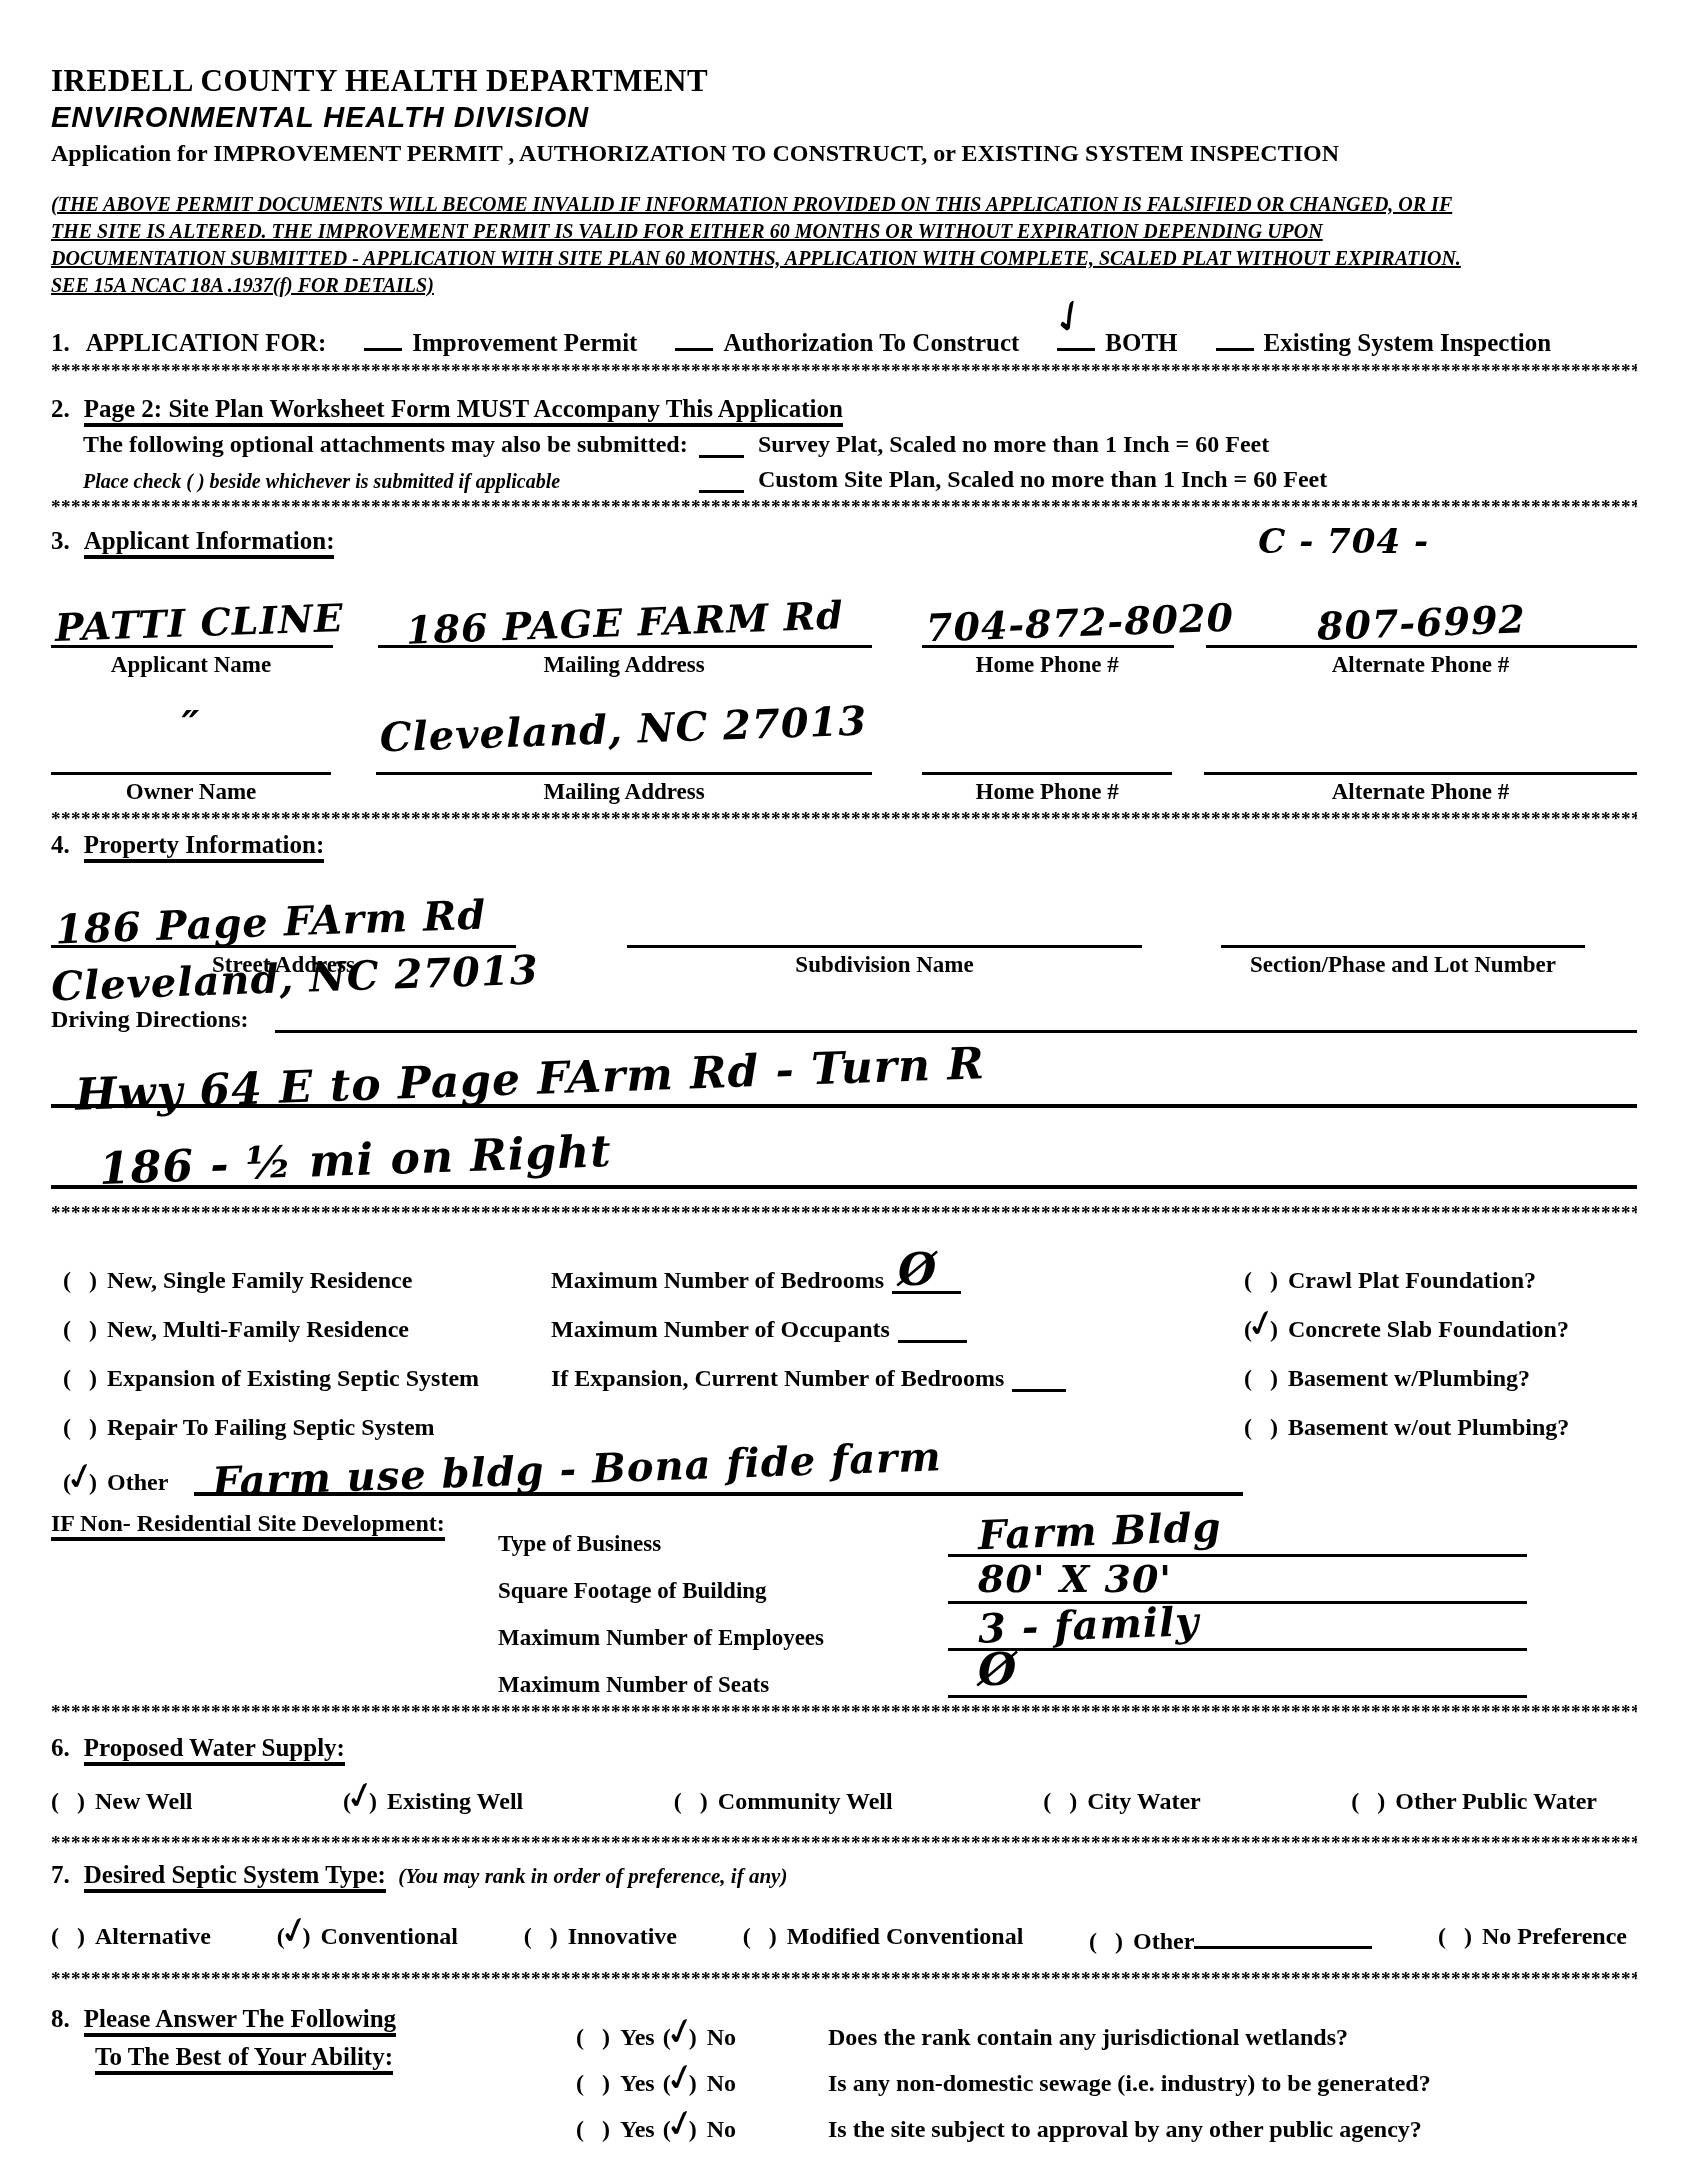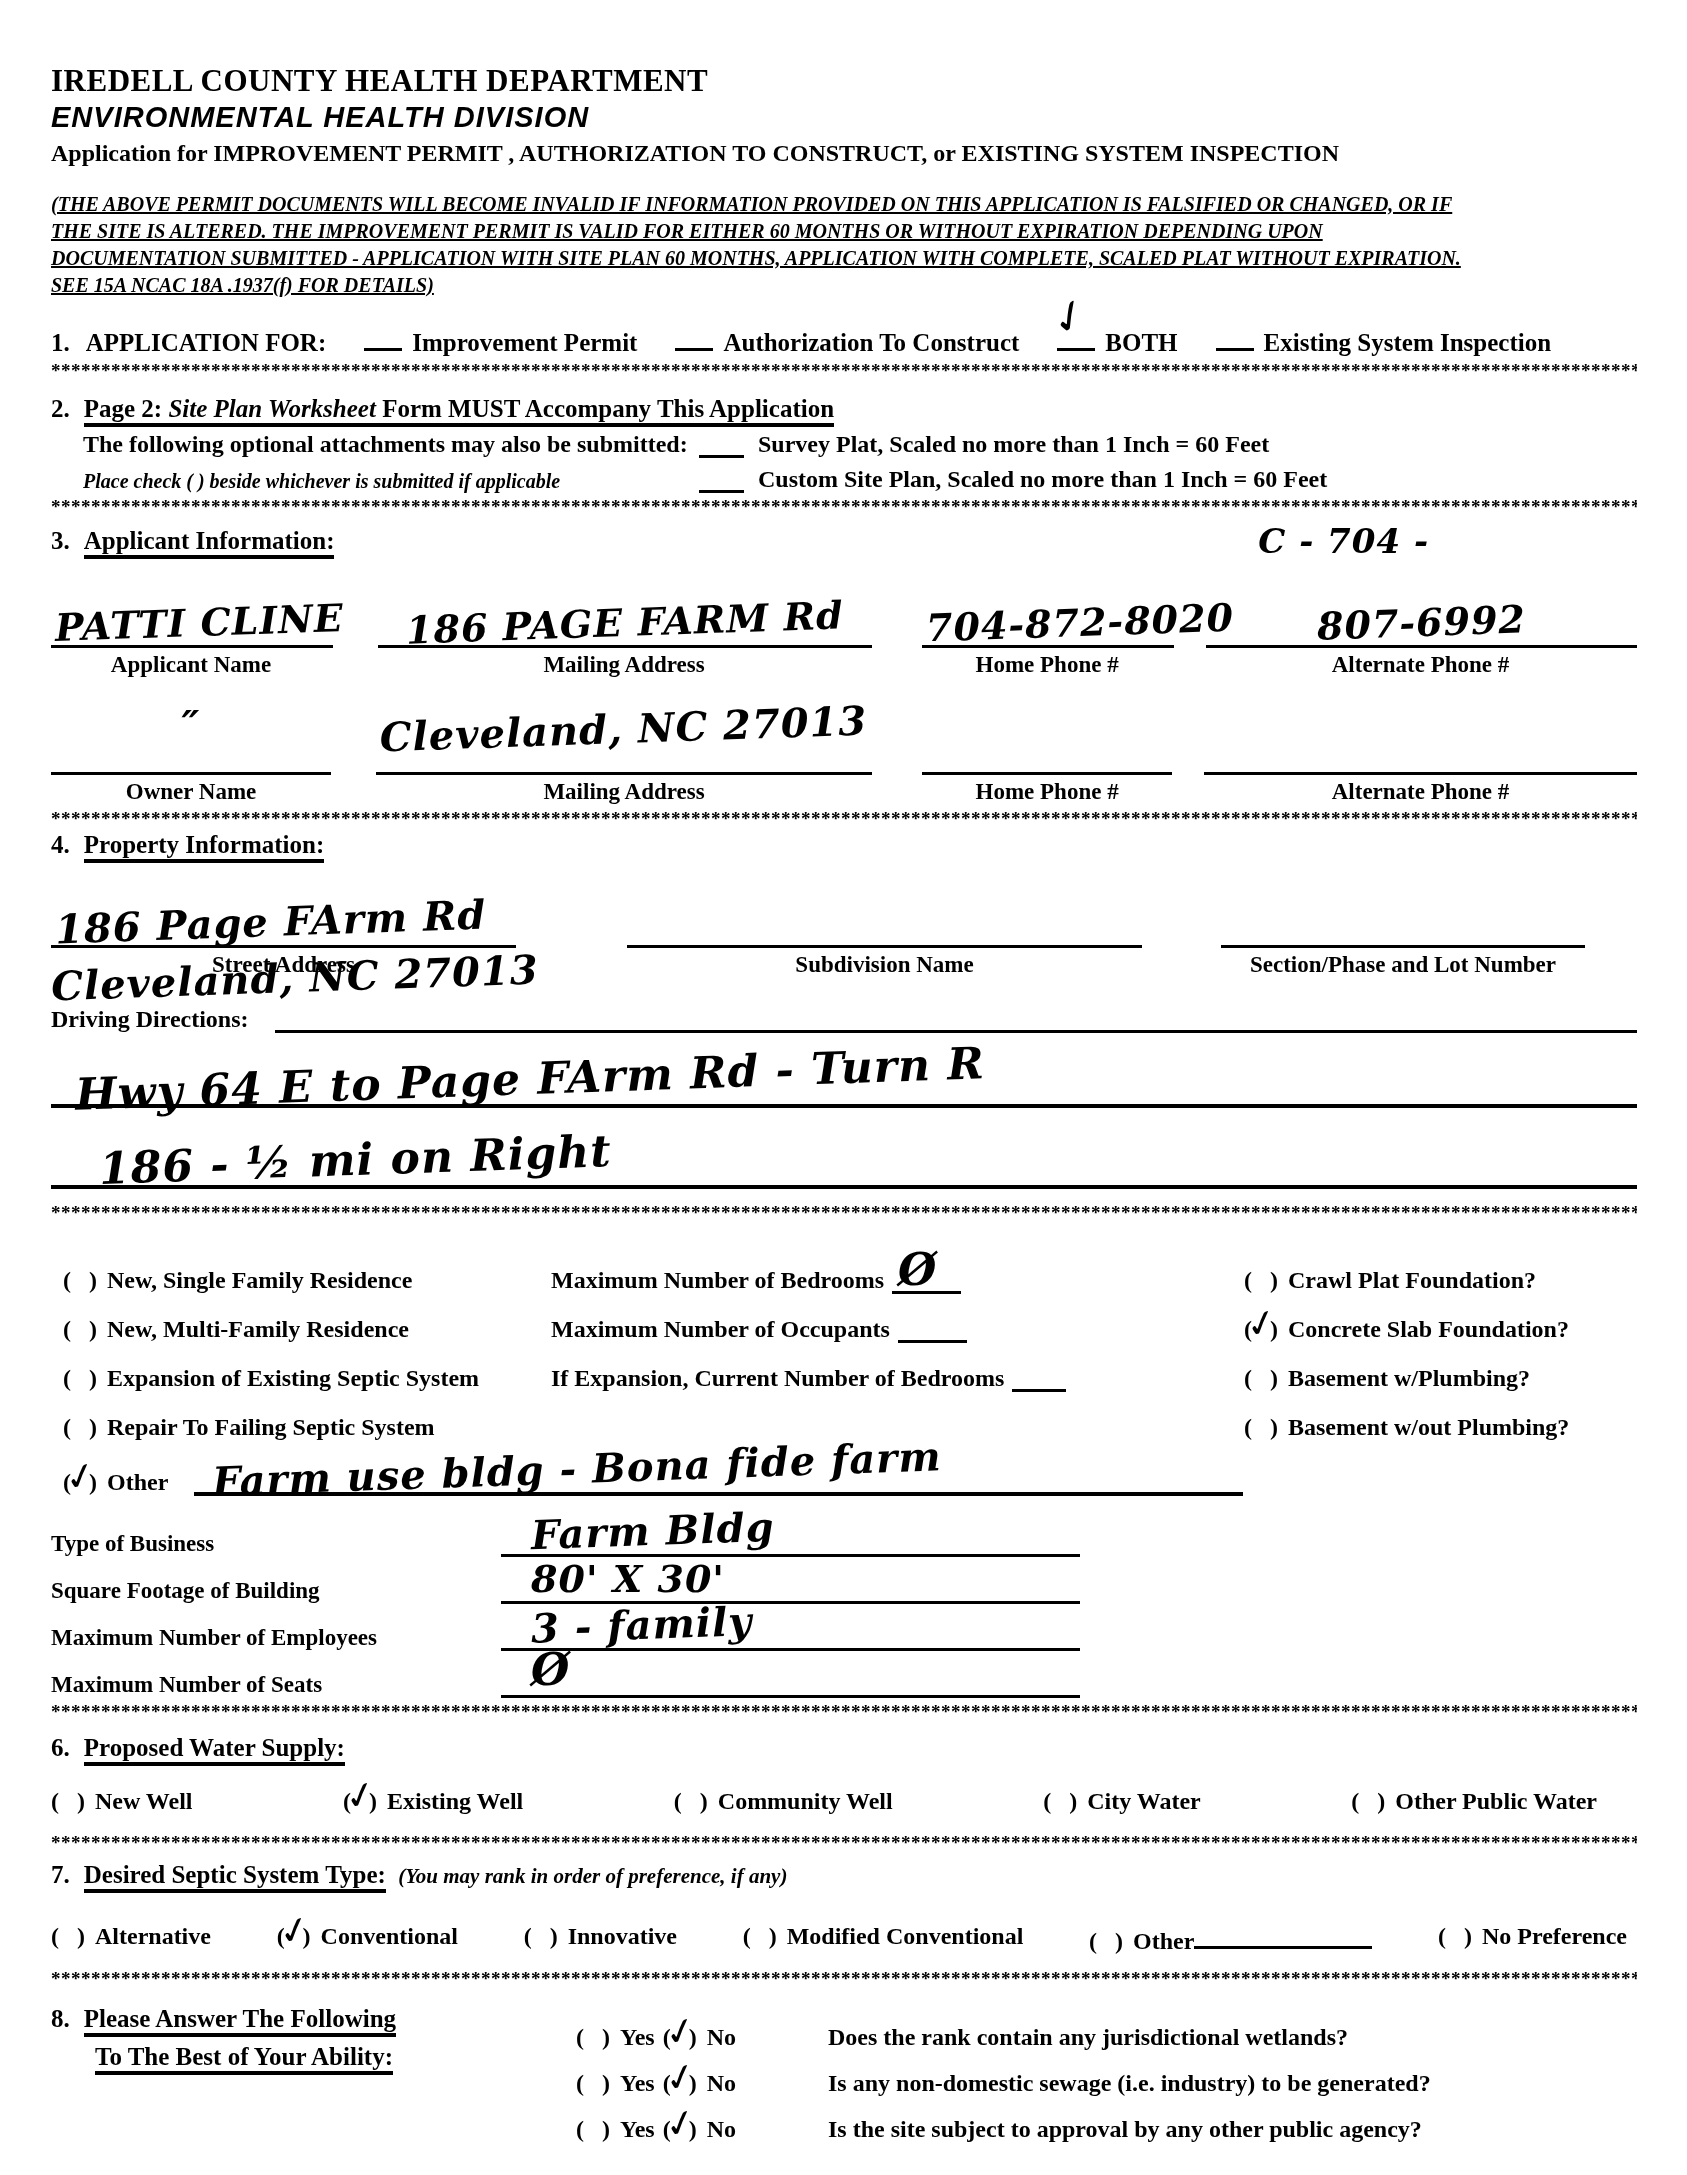--- a/index.html
+++ b/index.html
@@ -113,21 +113,21 @@
     <span style="margin-left:16px;">APPLICATION FOR:</span>
     <span class="s1-opt"><span class="blank w38"></span><span>Improvement Permit</span></span>
     <span class="s1-opt"><span class="blank w38"></span><span>Authorization To Construct</span></span>
     <span class="s1-opt"><span class="s1-check">✓</span><span class="blank w38"></span><span>BOTH</span></span>
     <span class="s1-opt"><span class="blank w38"></span><span>Existing System Inspection</span></span>
   </div>
   <div class="sep">********************************************************************************************************************************************************************************************************</div>
 
   <div class="s2">
     <div class="sec-title">
-      <span class="sec-num">2.</span><span class="u3"><span>Page 2: </span><span style="font-style:italic;">Site Plan Worksheet</span><span> Form MUST Accompany This Application</span></span>
+      <span class="sec-num">2.</span><span class="u3"><span>Page 2: </span><span style="">Site Plan Worksheet</span><span> Form MUST Accompany This Application</span></span>
     </div>
     <div class="s2-row">
       <span class="s2-left s2-main">The following optional attachments may also be submitted:</span>
       <span class="blank w45"></span>
       <span class="s2-right">Survey Plat, Scaled no more than 1 Inch  = 60 Feet</span>
     </div>
     <div class="s2-row">
       <span class="s2-left s2-it">Place check (    ) beside whichever is submitted if applicable</span>
       <span class="blank w45"></span>
       <span class="s2-right">Custom Site Plan, Scaled no more than 1 Inch = 60 Feet</span>
@@ -291,20 +291,21 @@
       </div>
     </div>
 
     <div class="s5-other" style="padding-left:12px;">
       <span class="cb"><span class="paren">(&nbsp;&nbsp;)</span><span class="check">✓</span></span>
       <span class="cb-label">Other</span>
       <span class="other-line"><span class="hw h40 tilt">Farm use bldg - Bona fide farm</span></span>
     </div>
 
     <div class="nonres">
+      <span class="nonres-title"><span class="u3">IF Non- Residential  Site Development:</span></span>
       <div class="nr-fields">
         <div class="nr-row">
             <span class="nr-lab">Type of Business</span>
             <span class="nr-val"><span class="hw h40 tilt">Farm Bldg</span></span>
           </div>
         <div class="nr-row">
             <span class="nr-lab">Square Footage of Building</span>
             <span class="nr-val"><span class="hw h38">80' X 30'</span></span>
           </div>
         <div class="nr-row">

